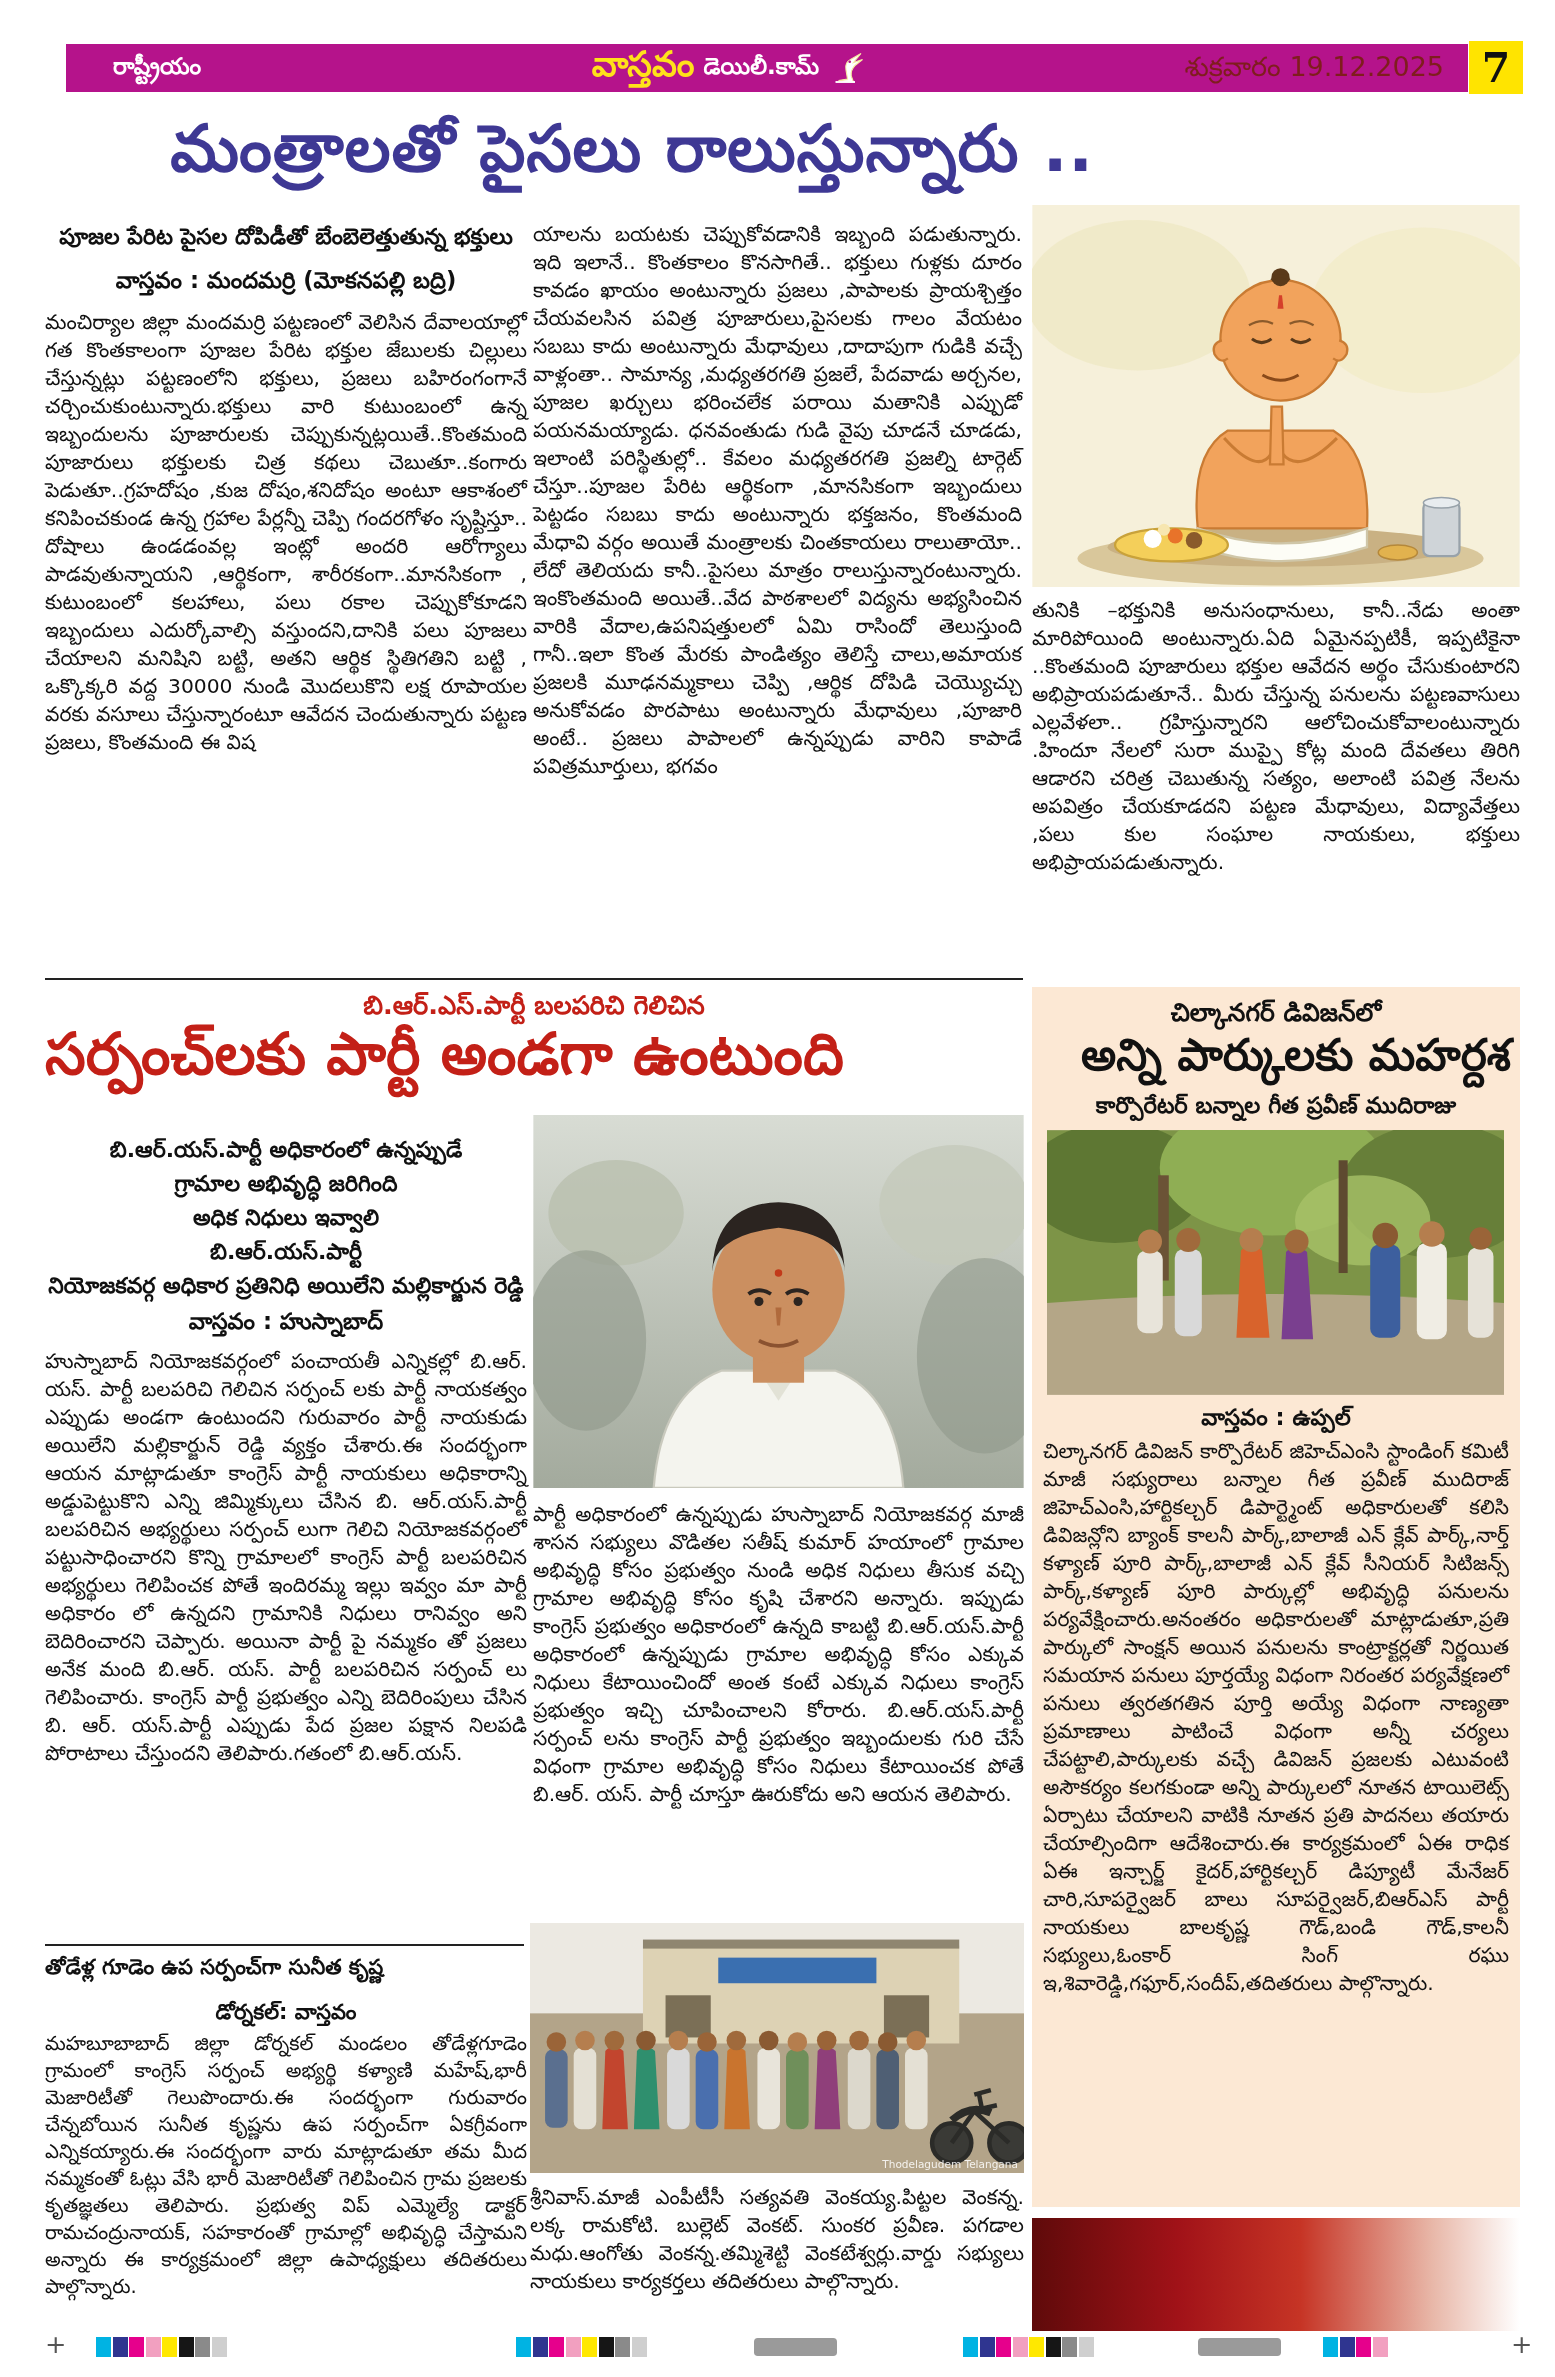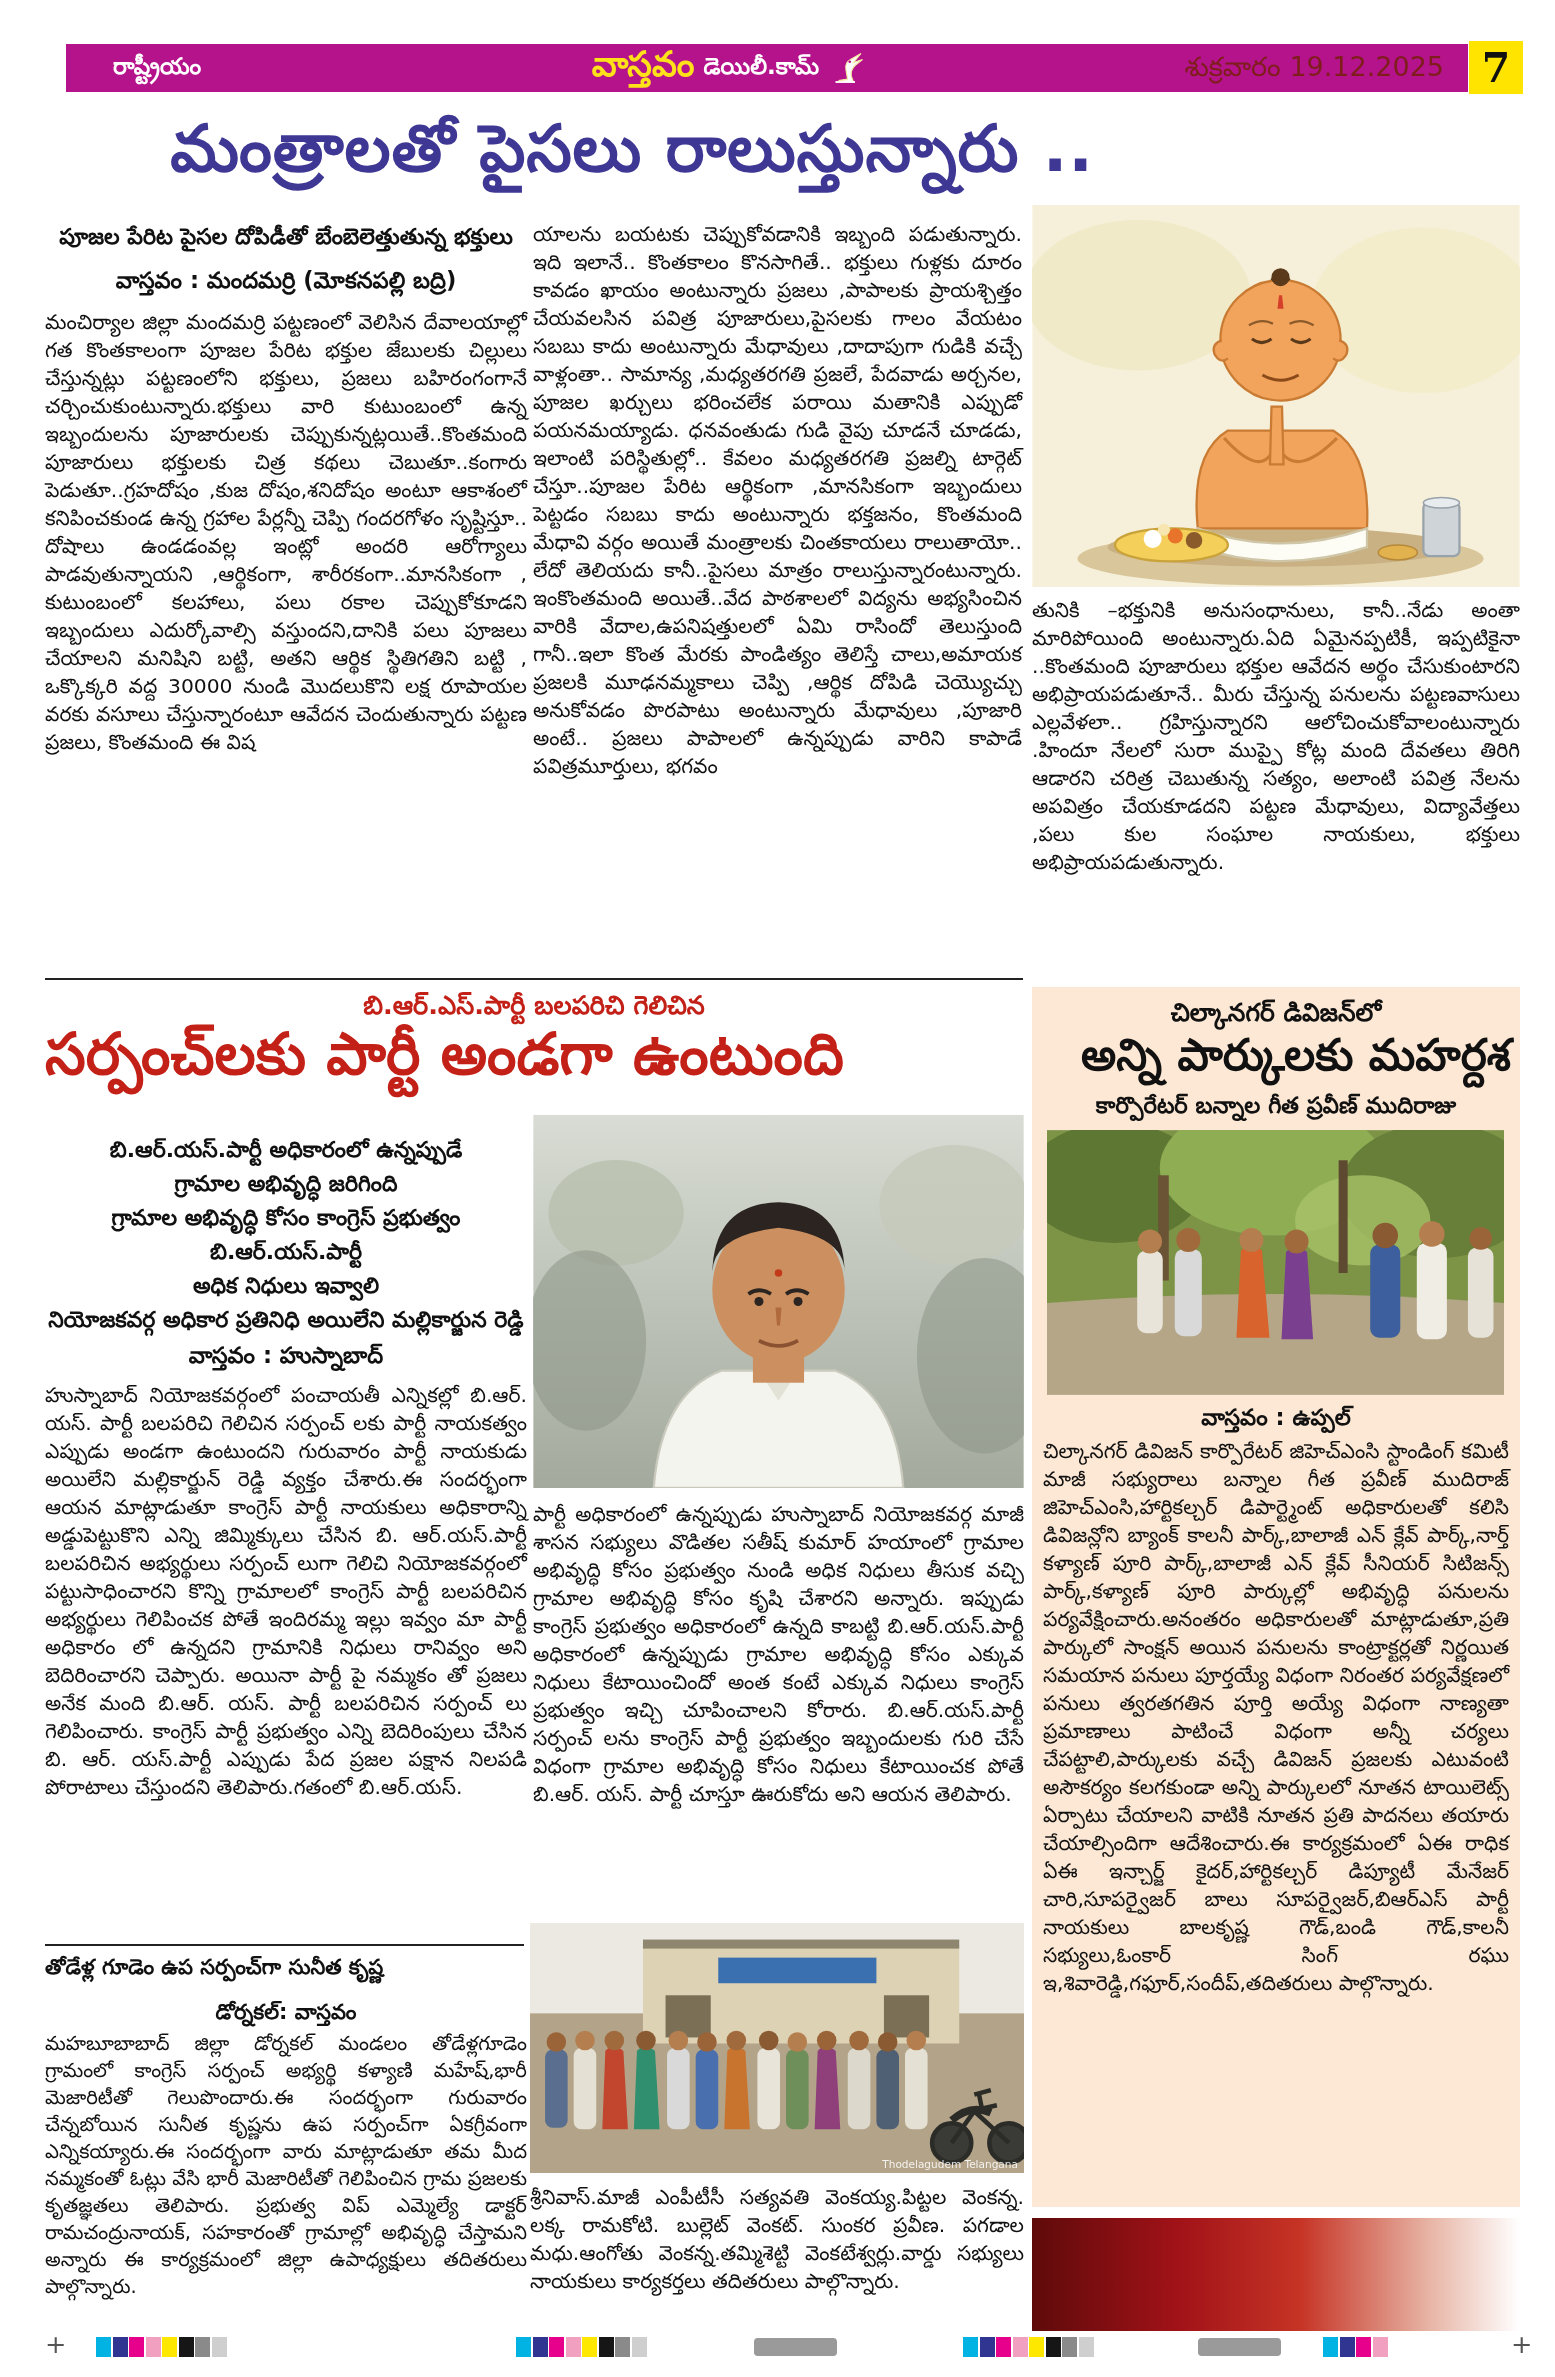--- a/index.html
+++ b/index.html
@@ -133,23 +133,22 @@
   <div class="abs a1c3 col">తునికి –భక్తునికి అనుసంధానులు, కానీ..నేడు అంతా మారిపోయింది అంటున్నారు.ఏది ఏమైనప్పటికీ, ఇప్పటికైనా ..కొంతమంది పూజారులు భక్తుల ఆవేదన అర్థం చేసుకుంటారని అభిప్రాయపడుతూనే.. మీరు చేస్తున్న పనులను పట్టణవాసులు ఎల్లవేళలా.. గ్రహిస్తున్నారని ఆలోచించుకోవాలంటున్నారు .హిందూ నేలలో సురా ముప్పై కోట్ల మంది దేవతలు తిరిగి ఆడారని చరిత్ర చెబుతున్న సత్యం, అలాంటి పవిత్ర నేలను అపవిత్రం చేయకూడదని పట్టణ మేధావులు, విద్యావేత్తలు ,పలు కుల సంఘాల నాయకులు, భక్తులు అభిప్రాయపడుతున్నారు.</div>
 
   <div class="abs rule" style="left:45px;top:978px;width:978px;"></div>
 
   <div class="abs a2kick">బి.ఆర్.ఎస్.పార్టీ బలపరిచి గెలిచిన</div>
   <div class="abs a2head">సర్పంచ్‌లకు పార్టీ అండగా ఉంటుంది</div>
 
   <div class="abs a2c1">
     <div class="subhead-line">బి.ఆర్.యస్.పార్టీ అధికారంలో ఉన్నప్పుడే</div>
     <div class="subhead-line">గ్రామాల అభివృద్ధి జరిగింది</div>
-    <div class="subhead-line">గ్రామాల అభివృద్ధి కోసం కాంగ్రెస్ ప్రభుత్వం</div>
+    <div class="subhead-line">అధిక నిధులు ఇవ్వాలి</div>
     <div class="subhead-line">బి.ఆర్.యస్.పార్టీ</div>
-    <div class="subhead-line">అధిక నిధులు ఇవ్వాలి</div>
     <div class="subhead-line">నియోజకవర్గ అధికార ప్రతినిధి అయిలేని మల్లికార్జున రెడ్డి</div>
     <div class="dateline">వాస్తవం : హుస్నాబాద్</div>
     <div class="body col">హుస్నాబాద్ నియోజకవర్గంలో పంచాయతీ ఎన్నికల్లో బి.ఆర్. యస్. పార్టీ బలపరిచి గెలిచిన సర్పంచ్ లకు పార్టీ నాయకత్వం ఎప్పుడు అండగా ఉంటుందని గురువారం పార్టీ నాయకుడు అయిలేని మల్లికార్జున్ రెడ్డి వ్యక్తం చేశారు.ఈ సందర్భంగా ఆయన మాట్లాడుతూ కాంగ్రెస్ పార్టీ నాయకులు అధికారాన్ని అడ్డుపెట్టుకొని ఎన్ని జిమ్మిక్కులు చేసిన బి. ఆర్.యస్.పార్టీ బలపరిచిన అభ్యర్థులు సర్పంచ్ లుగా గెలిచి నియోజకవర్గంలో పట్టుసాధించారని కొన్ని గ్రామాలలో కాంగ్రెస్ పార్టీ బలపరిచిన అభ్యర్థులు గెలిపించక పోతే ఇందిరమ్మ ఇల్లు ఇవ్వం మా పార్టీ అధికారం లో ఉన్నదని గ్రామానికి నిధులు రానివ్వం అని బెదిరించారని చెప్పారు. అయినా పార్టీ పై నమ్మకం తో ప్రజలు అనేక మంది బి.ఆర్. యస్. పార్టీ బలపరిచిన సర్పంచ్ లు గెలిపించారు. కాంగ్రెస్ పార్టీ ప్రభుత్వం ఎన్ని బెదిరింపులు చేసిన బి. ఆర్. యస్.పార్టీ ఎప్పుడు పేద ప్రజల పక్షాన నిలపడి పోరాటాలు చేస్తుందని తెలిపారు.గతంలో బి.ఆర్.యస్.</div>
   </div>
 
   <div class="abs a2photo">
     <svg width="491" height="373" viewBox="0 0 652 496">
       <defs>
         <linearGradient id="bgph" x1="0" y1="0" x2="0" y2="1">
           <stop offset="0" stop-color="#d8dcd4"></stop>

